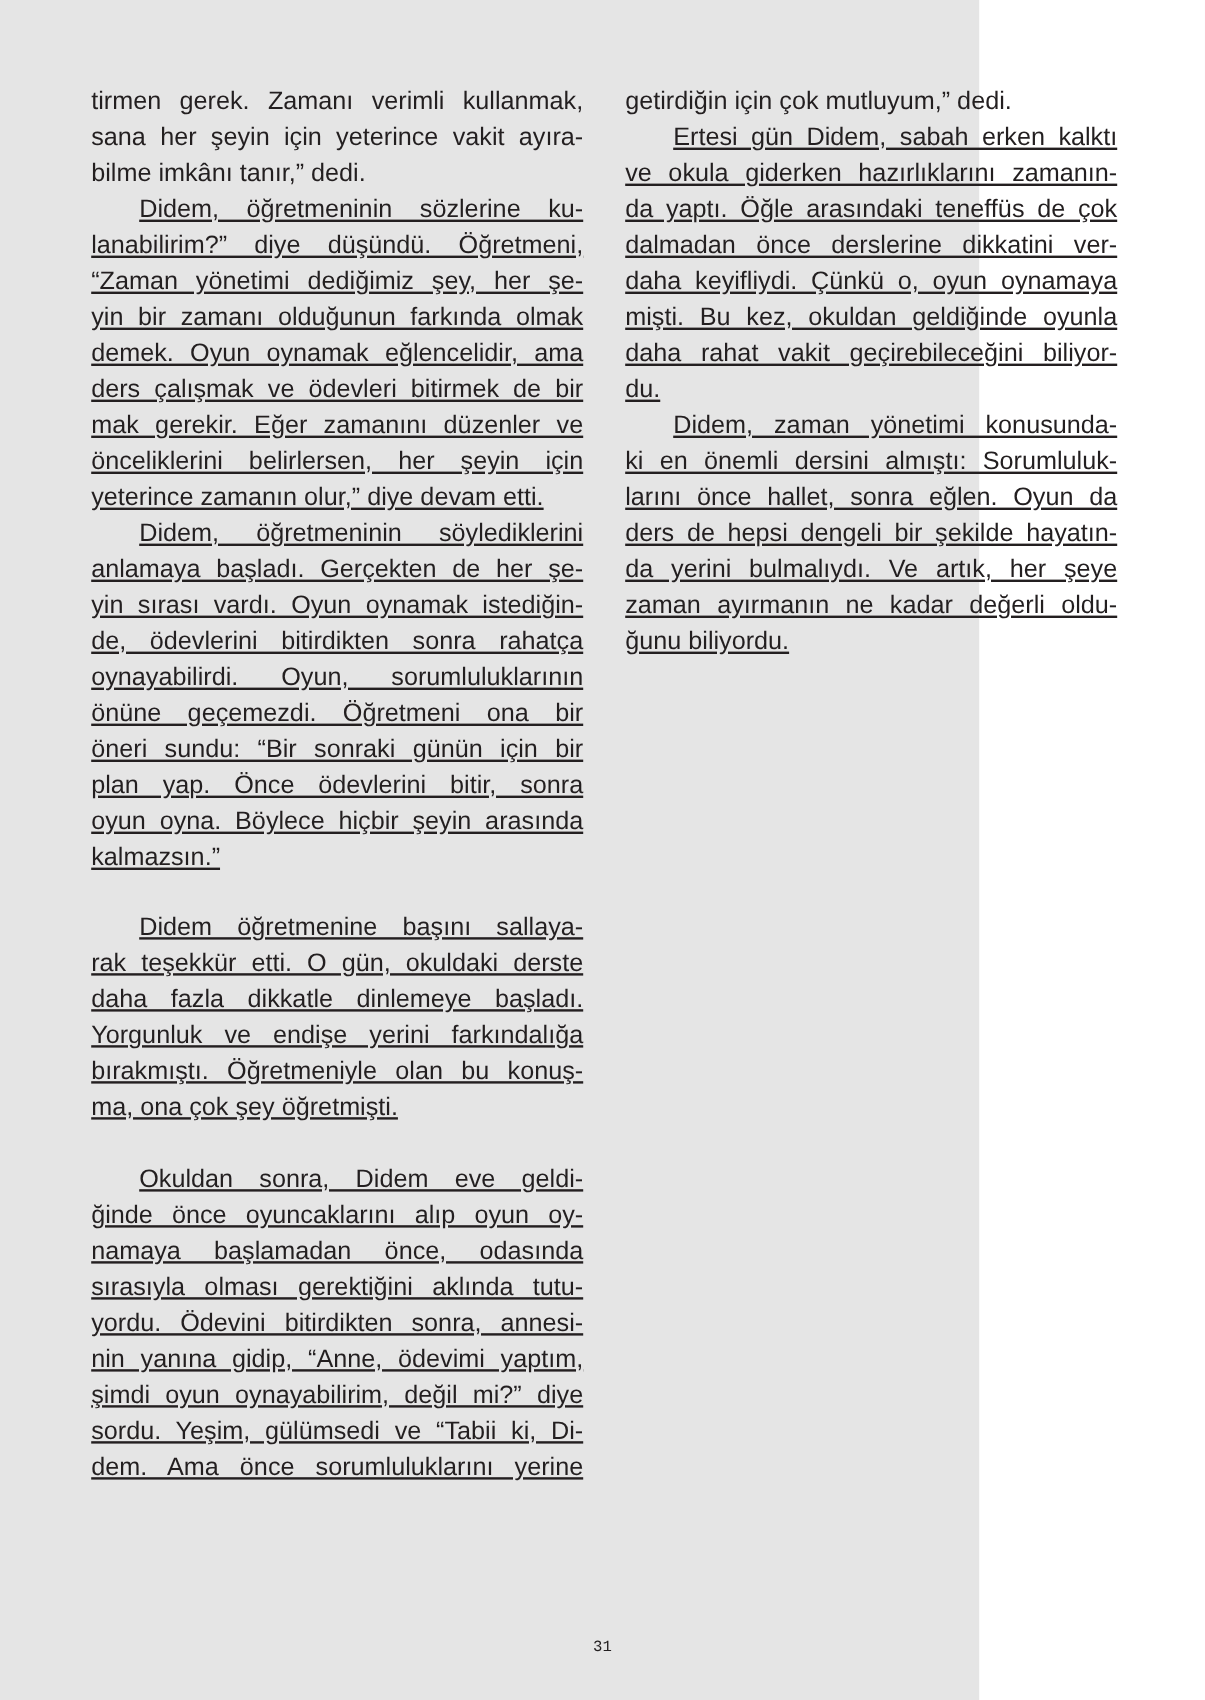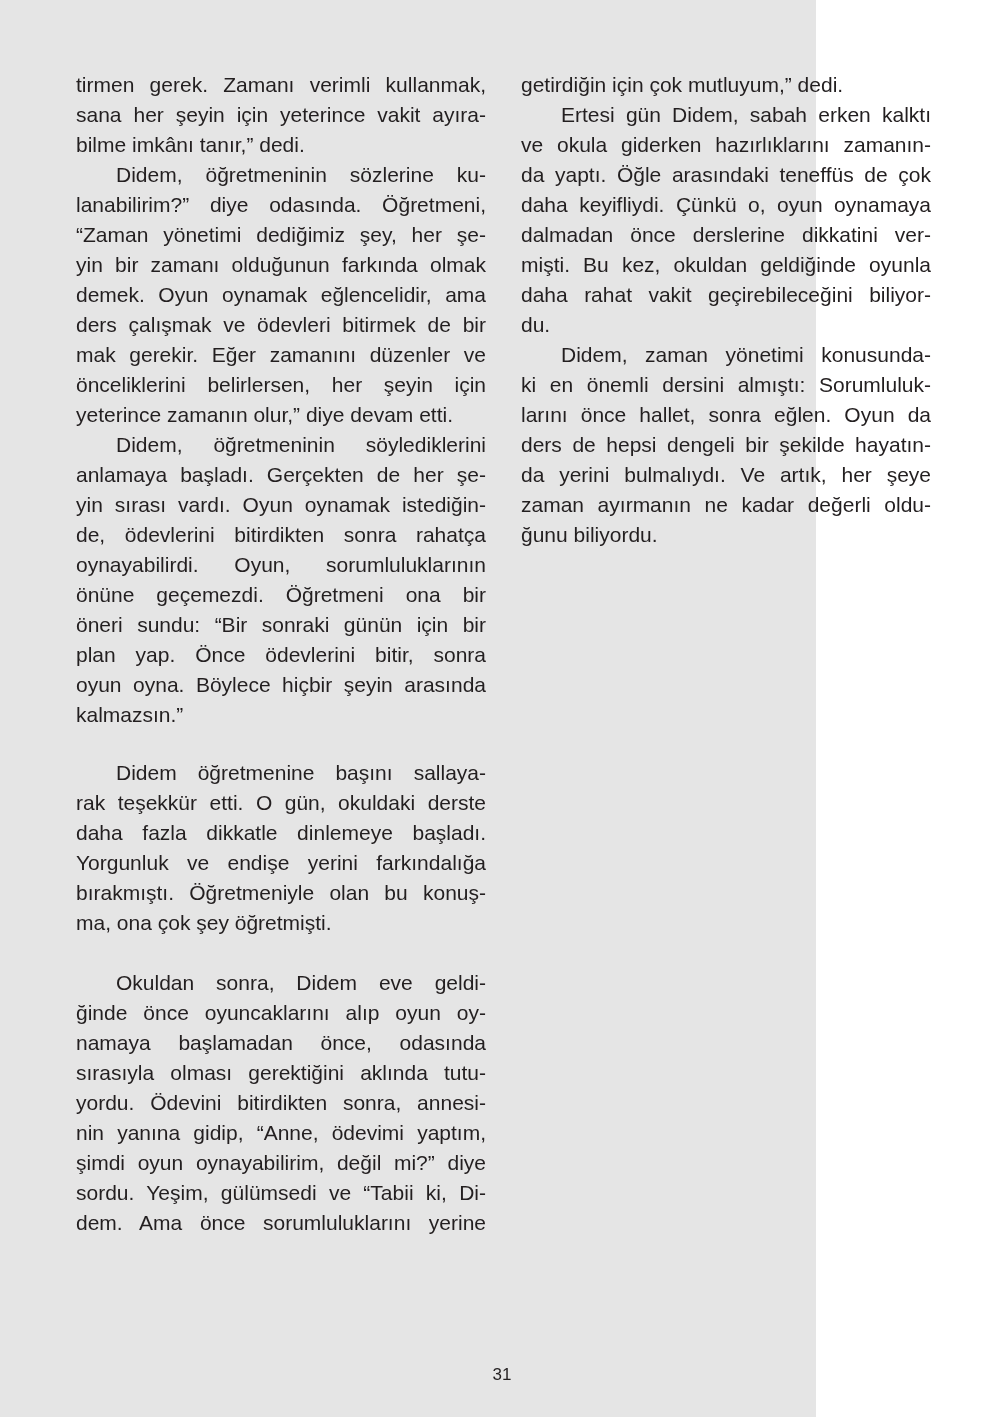--- a/index.html
+++ b/index.html
@@ -12,48 +12,48 @@
     font-family: "Liberation Sans", sans-serif;
     font-size: 21px;
     line-height: 30px;
     color: #231f20;
     text-align: justify;
     hyphens: manual;
   }
   .col-left { left: 76px; }
   .col-right { left: 521px; }
   .para { margin: 0; }
-  .para.indent { text-indent: 40px; }
+  .para.indent { text-indent: 40px; text-decoration: underline; }
   .para.gap-before { margin-top: 30px; }
   .line { display: block; text-align: justify; text-align-last: justify; white-space: nowrap; }
   .line.last { text-align-last: left; }
   .page-number {
     position: absolute;
     top: 1365px;
     left: 0;
     width: 1004px;
     text-align: center;
-    font-family: Liberation Sans, sans-serif;
-    font-size: 17px;
+    font-family: Liberation Mono, monospace;
+    font-size: 13px;
     color: #231f20;
   }
 </style>
 </head>
 <body>
 
 <div class="page">
   <div class="col col-left">
       <p class="para">
         <span class="line">tirmen gerek. Zamanı verimli kullanmak,</span>
         <span class="line">sana her şeyin için yeterince vakit ayıra-</span>
         <span class="line last">bilme imkânı tanır,” dedi.</span>
       </p>
       <p class="para indent" style="text-indent: 0px;">
         <span class="line" style="padding-left: 40px;">Didem, öğretmeninin sözlerine ku-</span>
-        <span class="line">lanabilirim?” diye odasında. Öğretmeni,</span>
+        <span class="line">lanabilirim?” diye düşündü. Öğretmeni,</span>
         <span class="line">“Zaman yönetimi dediğimiz şey, her şe-</span>
         <span class="line">yin bir zamanı olduğunun farkında olmak</span>
         <span class="line">demek. Oyun oynamak eğlencelidir, ama</span>
         <span class="line">ders çalışmak ve ödevleri bitirmek de bir</span>
         <span class="line">mak gerekir. Eğer zamanını düzenler ve</span>
         <span class="line">önceliklerini belirlersen, her şeyin için</span>
         <span class="line last">yeterince zamanın olur,” diye devam etti.</span>
       </p>
       <p class="para indent" style="text-indent: 0px;">
         <span class="line" style="padding-left: 40px;">Didem, öğretmeninin söylediklerini</span>
@@ -88,22 +88,22 @@
       </p>
     </div>
   <div class="col col-right">
       <p class="para">
         <span class="line last">getirdiğin için çok mutluyum,” dedi.</span>
       </p>
       <p class="para indent" style="text-indent: 0px;">
         <span class="line" style="padding-left: 40px;">Ertesi gün Didem, sabah erken kalktı</span>
         <span class="line">ve okula giderken hazırlıklarını zamanın-</span>
         <span class="line">da yaptı. Öğle arasındaki teneffüs de çok</span>
+        <span class="line">dalmadan önce derslerine dikkatini ver-</span>
         <span class="line">daha keyifliydi. Çünkü o, oyun oynamaya</span>
-        <span class="line">dalmadan önce derslerine dikkatini ver-</span>
         <span class="line">mişti. Bu kez, okuldan geldiğinde oyunla</span>
         <span class="line">daha rahat vakit geçirebileceğini biliyor-</span>
         <span class="line last">du.</span>
       </p>
       <p class="para indent" style="text-indent: 0px;">
         <span class="line" style="padding-left: 40px;">Didem, zaman yönetimi konusunda-</span>
         <span class="line">ki en önemli dersini almıştı: Sorumluluk-</span>
         <span class="line">larını önce hallet, sonra eğlen. Oyun da</span>
         <span class="line">ders de hepsi dengeli bir şekilde hayatın-</span>
         <span class="line">da yerini bulmalıydı. Ve artık, her şeye</span>

